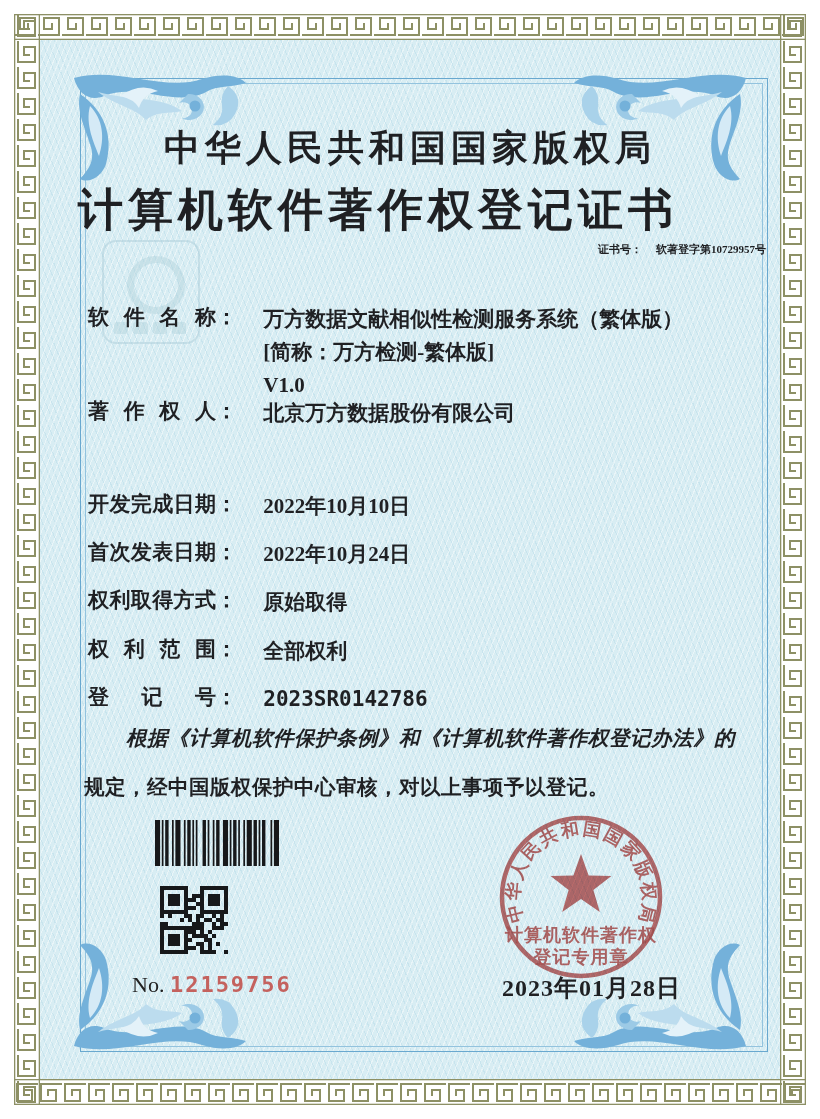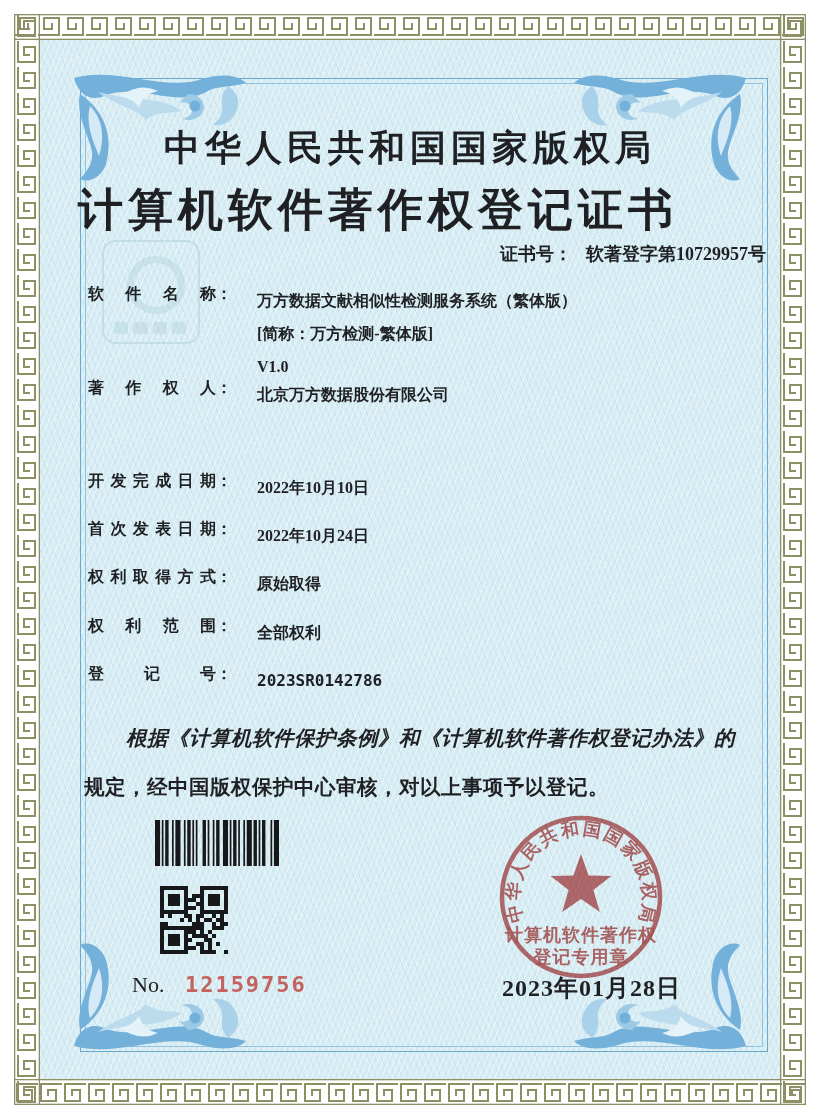--- a/index.html
+++ b/index.html
@@ -43,27 +43,27 @@
 
   .issuer{
     position:absolute; left:0; top:124px; width:820px; text-align:center;
     font-size:36px; font-weight:700; letter-spacing:5px; white-space:nowrap;
   }
   .cert-title{
     position:absolute; left:0; top:180px; width:756px; text-align:center;
     font-size:45px; font-weight:700; letter-spacing:5px; white-space:nowrap;
   }
   .cert-no{
-    position:absolute; right:78px; top:242px; font-size:18px; font-weight:700;
+    position:absolute; right:78px; top:242px; font-size:11px; font-weight:700;
     white-space:nowrap;
   }
   .cert-no .cn-label{margin-right:14px;}
   .cert-no .cn-value{font-family:"Liberation Serif","DejaVu Serif",serif;}
 
-  .row{position:absolute; left:88px; white-space:nowrap; font-size:16px; font-weight:700;}
+  .row{position:absolute; left:88px; white-space:nowrap; font-size:21px; font-weight:700;margin-top:19px;}
   .row .lbl{
     display:inline-block; width:128px; text-align:justify; text-align-last:justify;
     vertical-align:top;
   }
   .row .colon{display:inline-block; vertical-align:top;}
   .row .val{display:inline-block; margin-left:21px; vertical-align:top;}
   .row .val div{line-height:33px;}
   .mono{font-family:"DejaVu Sans Mono","Liberation Mono",monospace;}
 
   .statement{
@@ -72,21 +72,21 @@
     text-align:justify;
   }
   .statement .ln1{text-indent:42px;font-style:italic;}
 
   .barcode{position:absolute; left:155px; top:820px;}
   .qrcode{position:absolute; left:160px; top:886px;}
 
   .serial{position:absolute; left:132px; top:972px; font-size:22px; white-space:nowrap;}
   .serial .no-prefix{font-weight:400; color:#222;}
   .serial .no-number{
-    color:#c4625e; font-weight:700; letter-spacing:2px; margin-left:15px;
+    color:#c4625e; font-weight:700; letter-spacing:2px; margin-left:0;
     font-family:"DejaVu Sans Mono","Liberation Mono",monospace;
   }
   .issue-date{
     position:absolute; left:502px; top:972px; font-size:24px; font-weight:700;
     letter-spacing:1px; white-space:nowrap;
   }
   .seal{position:absolute; left:470px; top:790px; mix-blend-mode:multiply;}
   .seal text{font-family:"Liberation Serif","DejaVu Serif",serif;}
 </style>
 </head>

